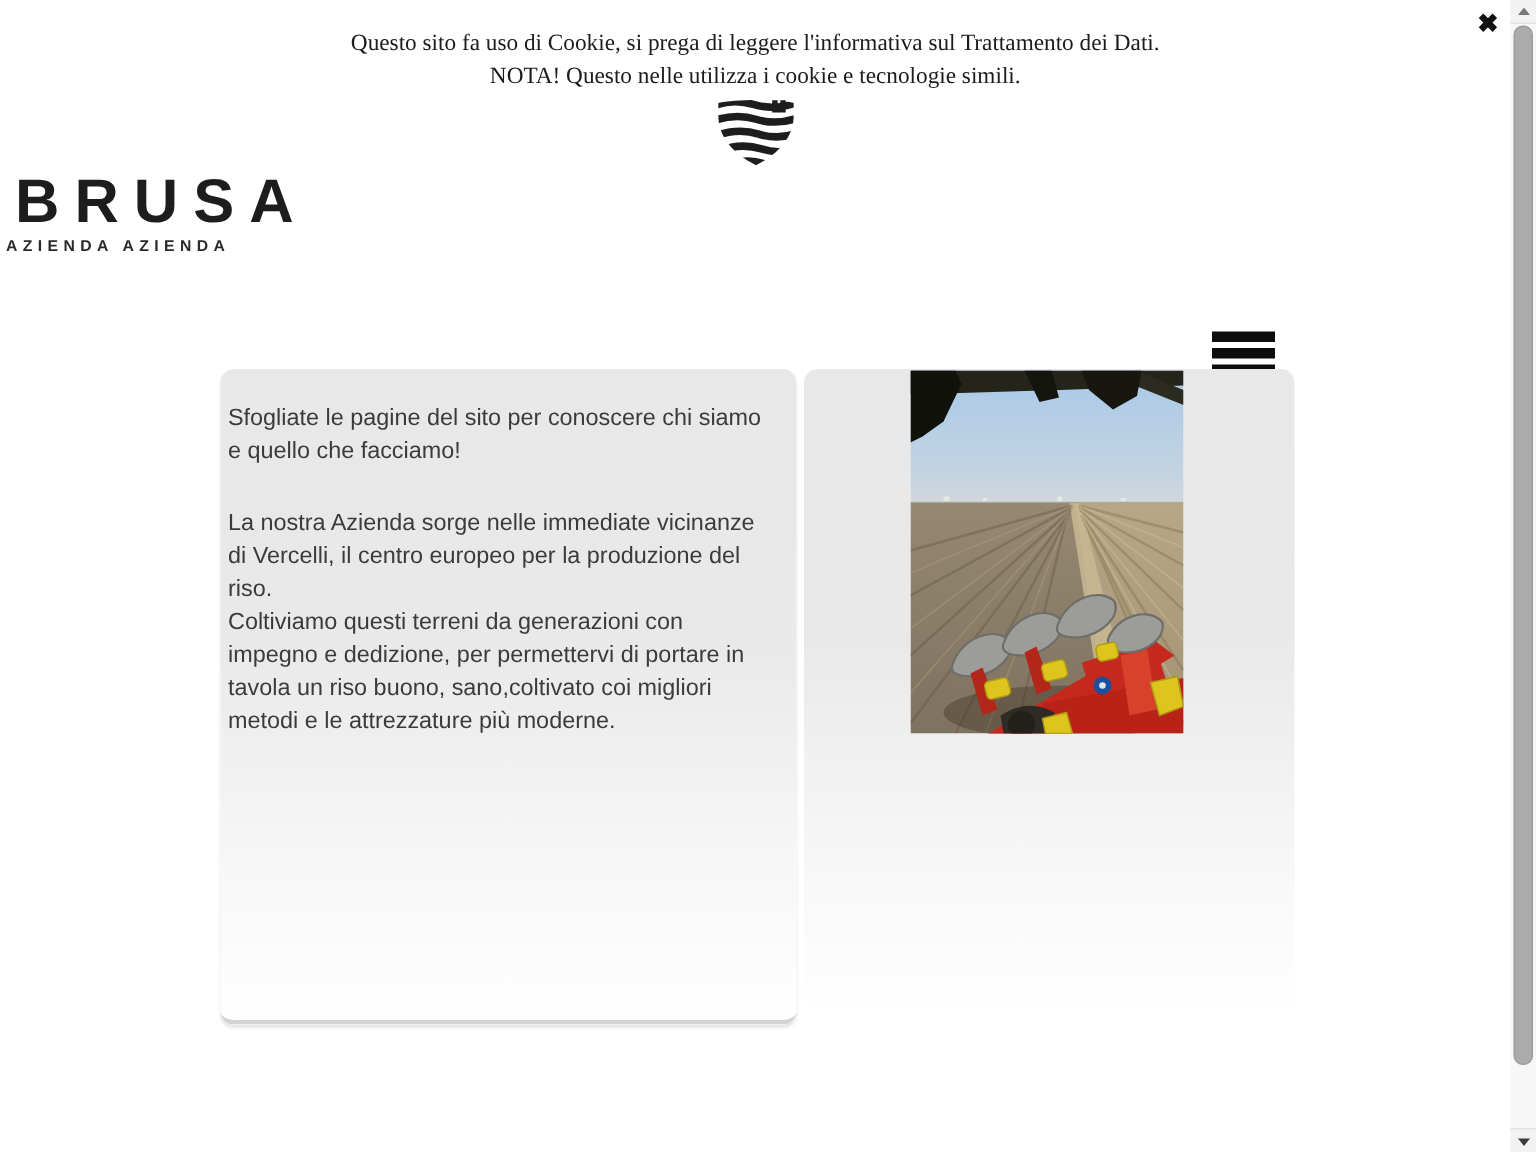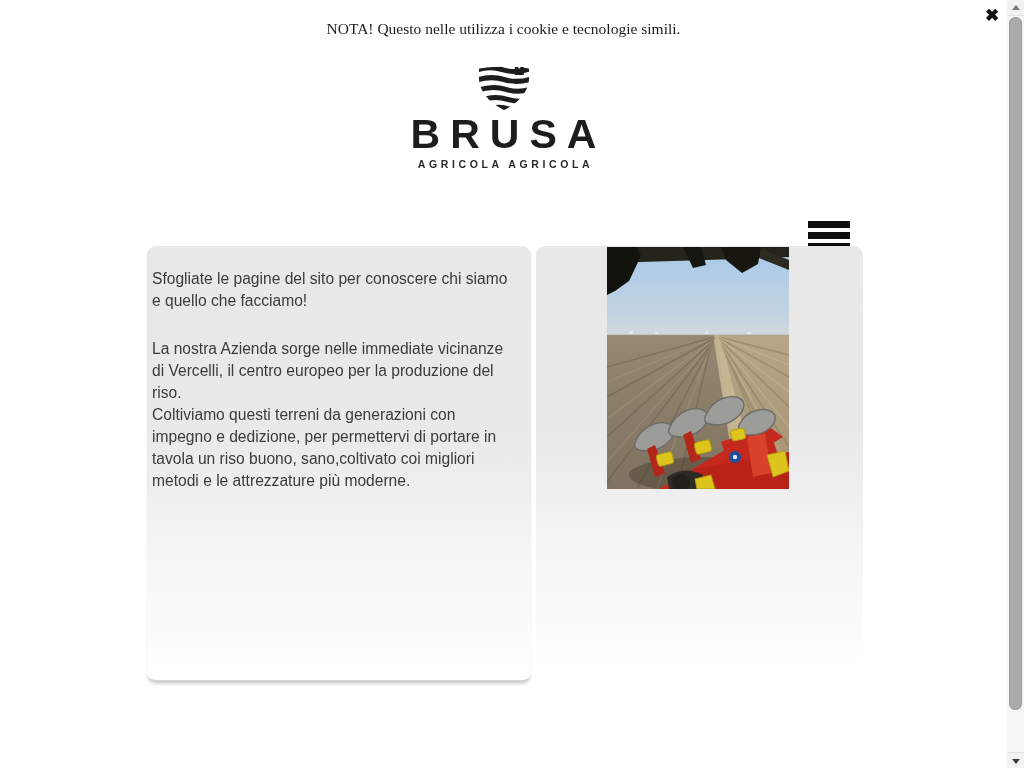--- a/index.html
+++ b/index.html
@@ -9,21 +9,21 @@
 
   
   .cookie-bar { position:absolute; top:0; left:0; width:1007px; padding-top:18px;
                 text-align:center; font-family:"Liberation Serif", serif;
                 font-size:15.5px; line-height:21.5px; color:#1c1c1c; }
   .cookie-close { position:absolute; top:5px; right:21px; width:22px; height:22px;
                   border:none; background:transparent; font-size:17px; font-weight:bold;
                   color:#111; cursor:pointer; line-height:22px; text-align:center; }
 
   
-  .logo { position:absolute; top:66px; left:0; width:1007px; text-align:center; cursor:pointer; }
+  .logo { position:absolute; top:66px; left:0; width:1007px; cursor:pointer; }
   .logo-icon { display:block; margin:0 auto 2px auto; }
   .logo-name { font-size:41px; font-weight:bold; letter-spacing:10px; color:#1d1d1d;
                padding-left:10px; line-height:42px; }
   .logo-sub  { font-size:10.5px; font-weight:bold; letter-spacing:3.6px; color:#2a2a2a;
                margin-top:3px; padding-left:4px; }
 
   
   .hamburger { position:absolute; left:808px; top:221px; width:42px; height:30px; cursor:pointer; }
   .hamburger .bar { width:42px; height:7px; background:#0d0d0d; margin-bottom:4px; }
   .hamburger .bar:last-child { margin-bottom:0; }
@@ -57,20 +57,21 @@
   .tri-down { top:6px; border-top:5px solid #3c3c3c; }
   .scroll-thumb { position:absolute; top:17px; left:2px; width:13px; height:693px;
                   background:#ababab; border-radius:6px; border:1px solid #9c9c9c; cursor:grab; }
 </style>
 </head>
 <body>
 
 <div class="page">
 
   <div class="cookie-bar">
+    <div>Questo sito fa uso di Cookie, si prega di leggere l'informativa sul Trattamento dei Dati.</div>
     <div>NOTA! Questo nelle utilizza i cookie e tecnologie simili.</div>
   </div>
   <button class="cookie-close">✖</button>
 
   <div class="logo">
     <svg class="logo-icon" width="54" height="45" viewBox="0 0 60 50">
       <defs>
         <clipPath id="shieldClip">
           <path d="M2,3 C14,0 46,0 58,3 L58,12 C58,27 48,40 30,49 C12,40 2,27 2,12 Z"></path>
         </clipPath>
@@ -78,21 +79,21 @@
       <g clip-path="url(#shieldClip)" fill="none" stroke="#1d1d1d" stroke-width="5.6" stroke-linecap="round">
         <path d="M-4,6  Q12,-1 28,4  T62,2"></path>
         <path d="M-4,17 Q14,10 30,15 T64,13"></path>
         <path d="M-2,28 Q16,21 32,26 T64,24"></path>
         <path d="M2,39  Q18,32 34,37 T62,35"></path>
         <path d="M8,50  Q22,43 36,48 T60,46"></path>
       </g>
       <path d="M44,1 L44,8 L50,8 L50,1" fill="none" stroke="#1d1d1d" stroke-width="4"></path>
     </svg>
     <div class="logo-name">BRUSA</div>
-    <div class="logo-sub">AGRICOLA AGRICOLA</div>
+    <div class="logo-sub">AZIENDA AZIENDA</div>
   </div>
 
   <div class="hamburger">
     <div class="bar"></div>
     <div class="bar"></div>
     <div class="bar"></div>
   </div>
 
   <div class="panel panel-left">
     <div class="welcome-text welcome-p2">Sfogliate le pagine del sito per conoscere chi siamo e quello che facciamo!</div>

